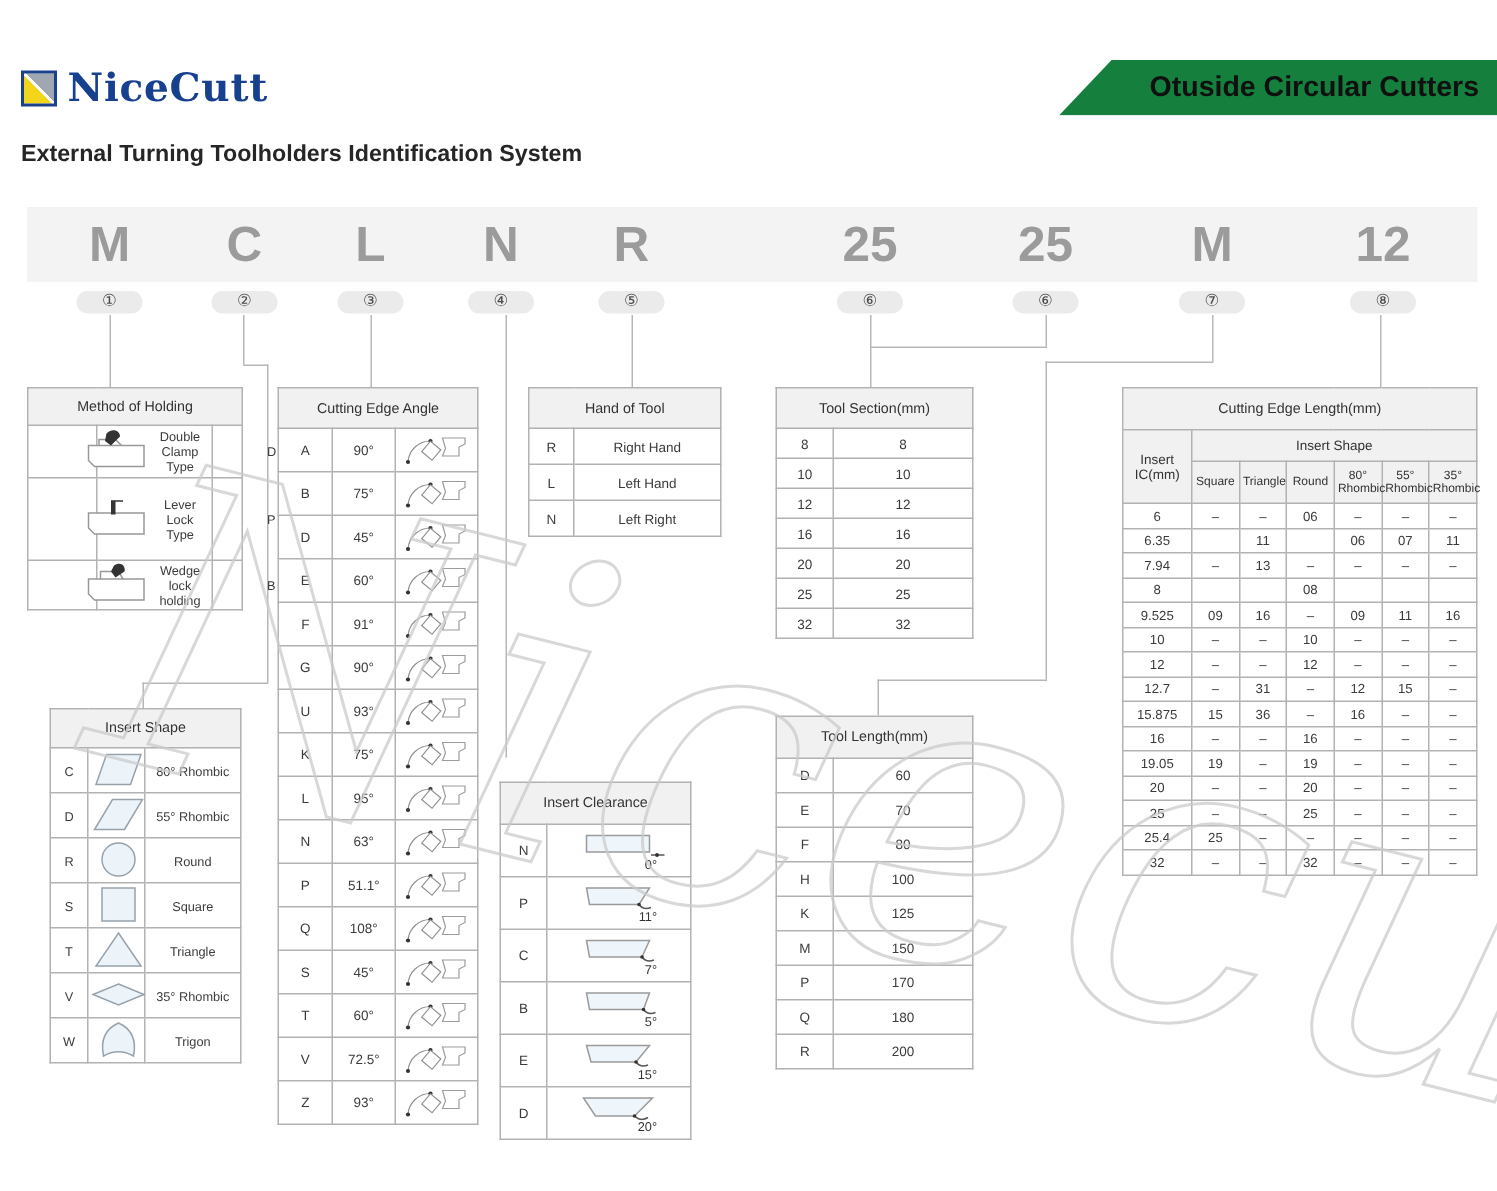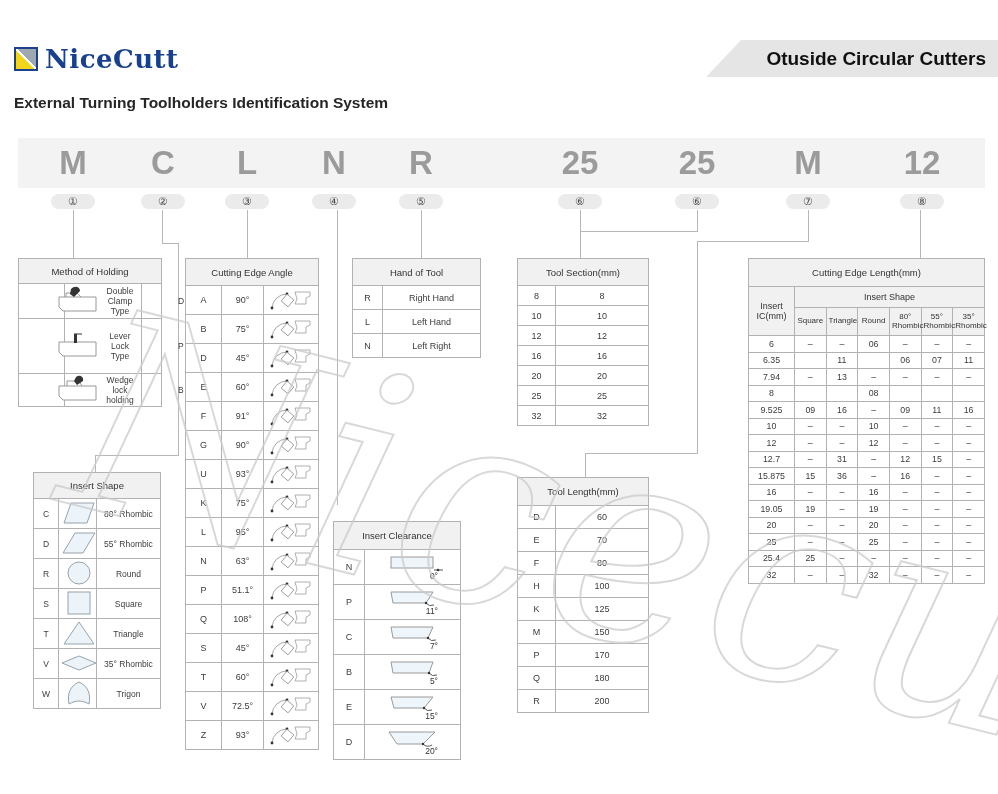--- a/index.html
+++ b/index.html
@@ -3,21 +3,21 @@
 <meta charset="utf-8">
 <style>
   html,body{margin:0;padding:0;}
   body{width:998px;height:794px;position:relative;background:#fff;overflow:hidden;
        font-family:"Liberation Sans",sans-serif;color:#3b3b3b;}
   
   .logo{position:absolute;left:14px;top:44px;display:flex;align-items:center;gap:7px;}
   .logo-sq{width:20px;height:20px;border:2px solid #1c418c;
            background:linear-gradient(45deg,#f3d51c 46%,#ffffff 46% 54%,#9fa8b0 54%);}
   .logo-txt{font-family:"DejaVu Serif",serif;font-weight:bold;font-size:26px;color:#17418e;letter-spacing:.5px;}
-  .banner{position:absolute;right:0;top:40px;width:292px;height:37px;background:#e5e5e5;
+  .banner{position:absolute;right:0;top:40px;width:292px;height:37px;background:#15803d;
           clip-path:polygon(12% 0,100% 0,100% 100%,0 100%);
           display:flex;align-items:center;justify-content:flex-end;padding-right:12px;box-sizing:border-box;
           font-size:19px;font-weight:bold;color:#101010;}
   .page-title{position:absolute;left:14px;top:94px;font-size:15.5px;font-weight:bold;color:#262626;}
   
   .band{position:absolute;left:18px;top:138px;width:967px;height:50px;background:#f3f3f3;}
   .seg{position:absolute;top:138px;width:60px;text-align:center;}
   .seg-char{height:50px;line-height:50px;font-size:33px;font-weight:bold;color:#9b9b9b;}
   .seg-pill{margin:6px auto 0;width:44px;height:15px;border-radius:8px;background:#ebebeb;
             font-size:11px;line-height:15px;color:#4a4a4a;}

